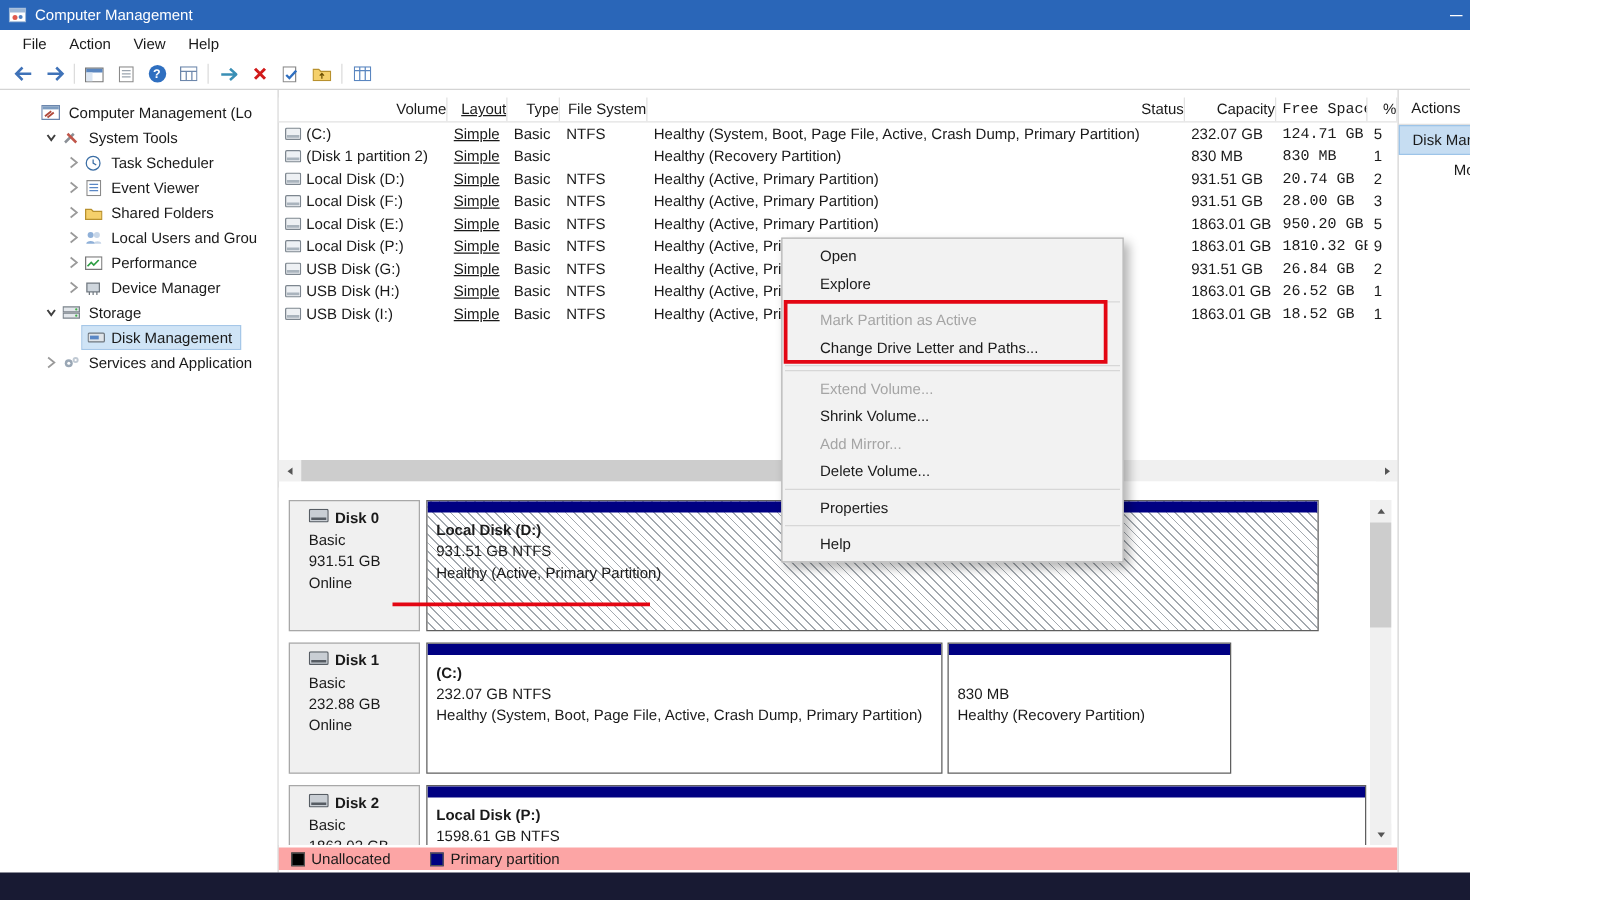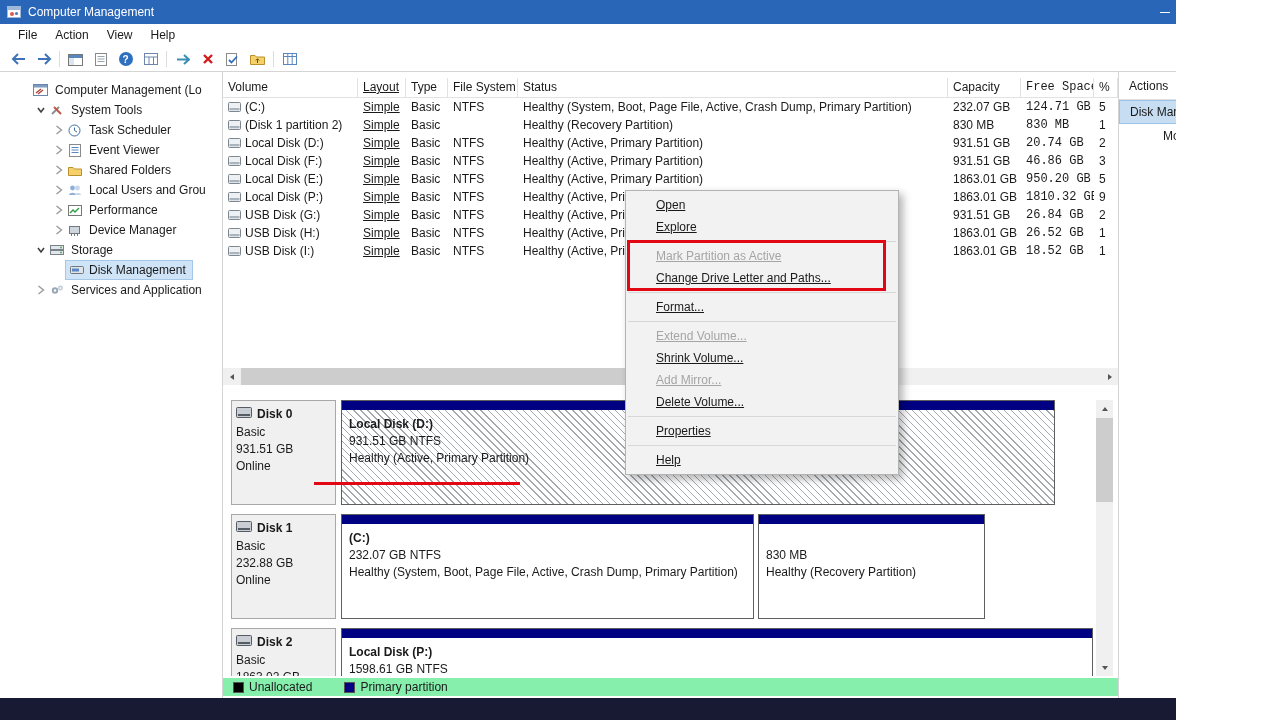--- a/index.html
+++ b/index.html
@@ -35,21 +35,21 @@
   .i0 { width:0; } .i1 { width:2px; } .i2 { width:20px; } .i2c { width:34px; }
   .t-chev { width:14px; display:inline-flex; justify-content:center; }
   .t-icon { width:17px; display:inline-flex; justify-content:center; margin-right:3px; }
   .t-label { padding:1px 3px; }
   .t-sel { display:inline-flex; align-items:center; background:#cfe4f6; outline:1px solid #a5c7e8; padding:1px 3px 1px 2px; }
   .t-sel .t-icon { margin-right:1px; }
 
   
   .center { position:absolute; left:195px; top:0; width:895px; height:626px; }
   .vol-header { position:absolute; top:6px; left:0; width:895px; height:20px; display:flex; border-bottom:1px solid #e2e2e2; background:#fff; }
-  .vh { padding-left:5px; line-height:19px; border-right:1px solid #e2e2e2; overflow:hidden; white-space:nowrap; }
+  .vh { padding-left:5px; line-height:19px; border-right:1px solid #e2e2e2; overflow:hidden; white-space:nowrap;text-align:right; }
   .c-name{width:135px;} .c-layout{width:48px;text-decoration:underline;} .c-type{width:42px;} .c-fs{width:70px;} .c-status{width:430px;} .c-cap{width:73px;} .c-free{width:73px;font-family:Liberation Mono, monospace;} .c-pct{width:24px;}
   .vol-rows { position:absolute; top:26px; left:0; width:895px; }
   .vol-row { display:flex; height:18px; line-height:18px; white-space:nowrap; }
   .vc { padding-left:5px; overflow:hidden; }
   .vc.c-name { display:flex; align-items:center; gap:4px; }
   .vol-ico { display:inline-flex; flex:none; }
 
   
   .hscroll { background:#f0f0f0; position:relative; height:17px; }
   .vol-hscroll { position:absolute; top:296px; left:0; width:895px; }
@@ -57,48 +57,48 @@
   .sb-left { left:0; } .sb-right { right:0; }
   .sb-thumb-h { position:absolute; top:0; height:17px; background:#cdcdcd; }
   .vscroll { position:absolute; right:5px; top:10px; width:17px; height:276px; background:#f0f0f0; }
   .sb-up { top:0; left:0; } .sb-down { top:auto; bottom:0; left:0; }
   .sb-thumb-v { position:absolute; left:0; width:17px; background:#cdcdcd; }
 
   
   .graph { position:absolute; top:318px; left:0; width:895px; height:286px; overflow:hidden; background:#fff; }
   .disk-row { position:absolute; left:0; width:895px; height:106px; }
   .dr0{top:10px;} .dr1{top:124px;} .dr2{top:238px;}
-  .disk-head { position:absolute; left:8px; top:0; width:105px; height:105px; background:#f0f0f0; border:1px solid #a8a8a8; padding:6px 0 0 4px; }
+  .disk-head { position:absolute; left:8px; top:0; width:105px; height:105px; background:#f0f0f0; border:1px solid #a8a8a8; padding:6px 0 0 15px; }
   .disk-name { font-weight:bold; display:flex; align-items:center; gap:5px; margin-bottom:3px; }
   .disk-line { line-height:17px; }
   .parts { position:absolute; left:118px; top:0; height:105px; display:flex; gap:4px; }
   .part { border:1px solid #5f5f5f; height:105px; background:#fff; position:relative; overflow:hidden; }
   .part.hatched { background:repeating-linear-gradient(45deg,#ffffff 0px,#ffffff 4px,#a3a9af 4px,#a3a9af 5px); }
   .part-bar { height:9px; background:#000082; }
   .part-body { padding:6px 0 0 7px; line-height:17px; white-space:nowrap; overflow:hidden; }
   .part-title { font-weight:bold; min-height:17px; }
   .pw-d0{width:714px;} .pw-c{width:413px;} .pw-rec{width:227px;} .pw-p{width:752px;}
 
   
-  .legend { position:absolute; top:606px; left:0; width:895px; height:18px; display:flex; align-items:center; padding-left:10px; background:#86efac; }
+  .legend { position:absolute; top:606px; left:0; width:895px; height:18px; display:flex; align-items:center; padding-left:10px; background:#fca5a5; }
   .lg-item { display:flex; align-items:center; gap:5px; margin-right:32px; }
   .lg-sq { width:11px; height:11px; border:1px solid #555; }
   .lg-un { background:#000; } .lg-pr { background:#000082; }
 
   
   .actions { position:absolute; left:1090px; top:0; width:190px; height:626px; border-left:1px solid #d4d4d4; background:#fff; }
   .actions-title { font-weight:normal; padding:7px 0 6px 10px; border-bottom:1px solid #e0e0e0; }
   .action-row { height:24px; display:flex; align-items:center; padding:0 8px 0 10px; position:relative; }
   .action-row.selected { background:#c6ddf2; border:1px solid #9dc4e8; }
   .action-row.more span.a-label { padding-left:34px; }
   .action-caret { position:absolute; right:10px; display:inline-flex; }
 
   
   .context-menu { position:absolute; left:625px; top:190px; width:274px; background:#f2f2f2; border:1px solid #b3b3b3; box-shadow:4px 4px 8px rgba(0,0,0,0.3); padding:3px 0; z-index:50; }
-  .cm-item { height:22px; line-height:22px; padding-left:30px; white-space:nowrap;text-decoration:underline; }
+  .cm-item { height:22px; line-height:22px; padding-left:30px; white-space:nowrap; }
   .cm-item.disabled { color:#a5a5a5; }
   .cm-sep { height:1px; background:#d7d7d7; margin:3px 2px; }
 
   
   .anno-box { position:absolute; left:627px; top:240px; width:259px; height:51px; border:3px solid #e30613; z-index:60; pointer-events:none; }
   .anno-underline { position:absolute; left:314px; top:482px; width:206px; height:3px; background:#e30613; z-index:40; pointer-events:none; }
 </style>
 </head>
 <body>
 
@@ -452,21 +452,21 @@
                   <rect x="1.5" y="6" width="10" height="2.2" fill="#aab4bd"></rect>
                 </svg>
               </span>
               <span>Local Disk (F:)</span>
             </span>
             <span class="vc c-layout">Simple</span>
             <span class="vc c-type">Basic</span>
             <span class="vc c-fs">NTFS</span>
             <span class="vc c-status">Healthy (Active, Primary Partition)</span>
             <span class="vc c-cap">931.51 GB</span>
-            <span class="vc c-free">46.86 GB</span>
+            <span class="vc c-free">28.00 GB</span>
             <span class="vc c-pct">3</span>
           </div>
 
           <div class="vol-row">
             <span class="vc c-name">
               <span class="vol-ico">
                 <svg width="13" height="10">
                   <rect x="0.5" y="0.5" width="12" height="9" rx="1" fill="#eef1f4" stroke="#7d868f"></rect>
                   <rect x="1.5" y="6" width="10" height="2.2" fill="#aab4bd"></rect>
                 </svg>
@@ -706,21 +706,20 @@
 
   <div class="taskbar"></div>
 
   <div class="context-menu">
     <div class="cm-item">Open</div>
     <div class="cm-item">Explore</div>
     <div class="cm-sep"></div>
     <div class="cm-item disabled">Mark Partition as Active</div>
     <div class="cm-item">Change Drive Letter and Paths...</div>
     <div class="cm-sep"></div>
-    <div class="cm-item">Format...</div>
     <div class="cm-sep"></div>
     <div class="cm-item disabled">Extend Volume...</div>
     <div class="cm-item">Shrink Volume...</div>
     <div class="cm-item disabled">Add Mirror...</div>
     <div class="cm-item">Delete Volume...</div>
     <div class="cm-sep"></div>
     <div class="cm-item">Properties</div>
     <div class="cm-sep"></div>
     <div class="cm-item">Help</div>
   </div>

